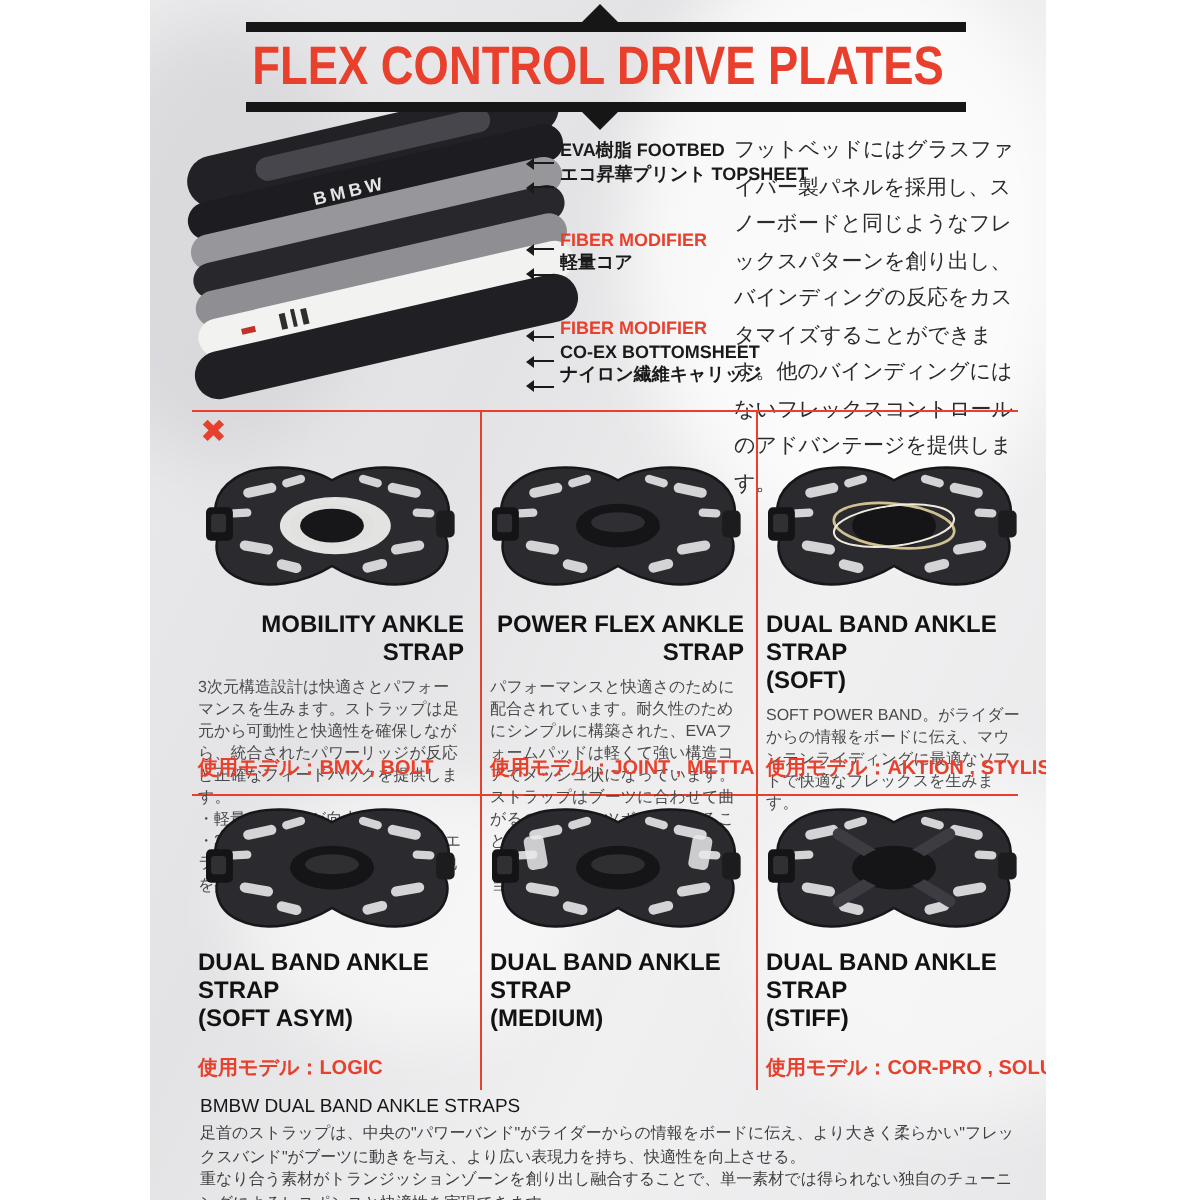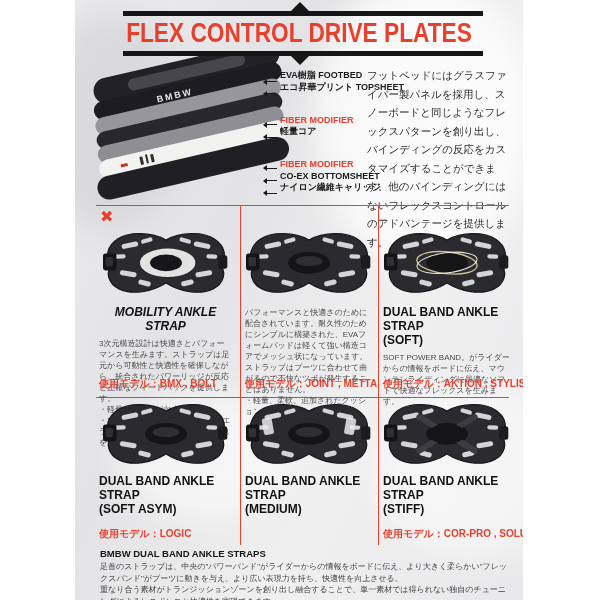--- a/index.html
+++ b/index.html
@@ -53,28 +53,28 @@
   .card { position:absolute; }
   .r1 { top:226px; height:171px; } .r2 { top:399px; height:146px; }
   .cA { left:24px;  width:133px; }
   .cB { left:170px; width:127px; }
   .cC { left:308px; width:127px; }
   .strap-img { height:76px; display:flex; align-items:center; justify-content:center; }
   .r2 .strap-img { height:72px; }
   .strap-img svg { width:126px; height:71px; }
   .card-title { font-size:12px; font-weight:800; color:#121212; line-height:14px;
     margin-top:3px; white-space:pre-line; }
-  .t-center { text-align:center;font-style:italic; }
+  .t-center { text-align:right; }
   .card-desc { margin-top:5px; font-size:8px; line-height:11px; color:#4a4a4a; white-space:pre-line; }
   .card-models { position:absolute; left:0; bottom:6px; font-size:10px; font-weight:700; color:#e8402d; white-space:nowrap; }
   .r2 .card-models { bottom:4px; }
 
   
   .bmbw { position:absolute; left:25px; top:548px; width:412px; }
-  .bmbw h3 { font-size:9.5px; font-weight:700; color:#161616; }
+  .bmbw h3 { font-size:9.5px; font-weight:400; color:#161616; }
   .bmbw p { margin-top:2px; font-size:8px; line-height:11.5px; color:#3f3f3f; white-space:pre-line; }
 </style>
 </head>
 <body>
 
 <svg width="0" height="0" style="position:absolute">
   <defs>
     <g id="strapBase">
       <path d="M75,13 C58,3 30,3 17,12 C5,20 2,33 10,42 C3,51 6,65 19,71 C35,79 59,74 75,64 C91,74 115,79 131,71 C144,65 147,51 140,42 C148,33 145,20 133,12 C120,3 92,3 75,13 Z" fill="#2b2b2f" stroke="#17171a" stroke-width="1.5"></path>
       <rect x="22" y="16" width="20" height="6" rx="3" fill="#d4d4d6" transform="rotate(-12 32 19)"></rect>
@@ -183,20 +183,21 @@
 ・3Dアーキテクチャー構造。TPUエラストマーは快適で寛容な乗り心地を提供します。</p>
       <p class="card-models"><span>使用モデル：</span><span>BMX , BOLT</span></p>
     </div>
 
     <div class="card r1 cB">
       <div class="strap-img">
         <svg viewBox="0 0 150 84">
             <use href="#strapBase"></use>
           </svg>
       </div>
+      <h3 class="card-title t-center">POWER FLEX ANKLE STRAP</h3>
       <p class="card-desc">パフォーマンスと快適さのために配合されています。耐久性のためにシンプルに構築された、EVAフォームパッドは軽くて強い構造コアでメッシュ状になっています。ストラップはブーツに合わせて曲がるので不快なツボが発生することはありません。
 ・軽量、柔軟、追加されたクッションは快適です。</p>
       <p class="card-models"><span>使用モデル：</span><span>JOINT , METTA</span></p>
     </div>
 
     <div class="card r1 cC">
       <div class="strap-img">
         <svg viewBox="0 0 150 84">
             <use href="#strapBase"></use>
             <ellipse cx="75" cy="40" rx="36" ry="13" fill="none" stroke="#cfc191" stroke-width="1.6" transform="rotate(6 75 40)"></ellipse>

